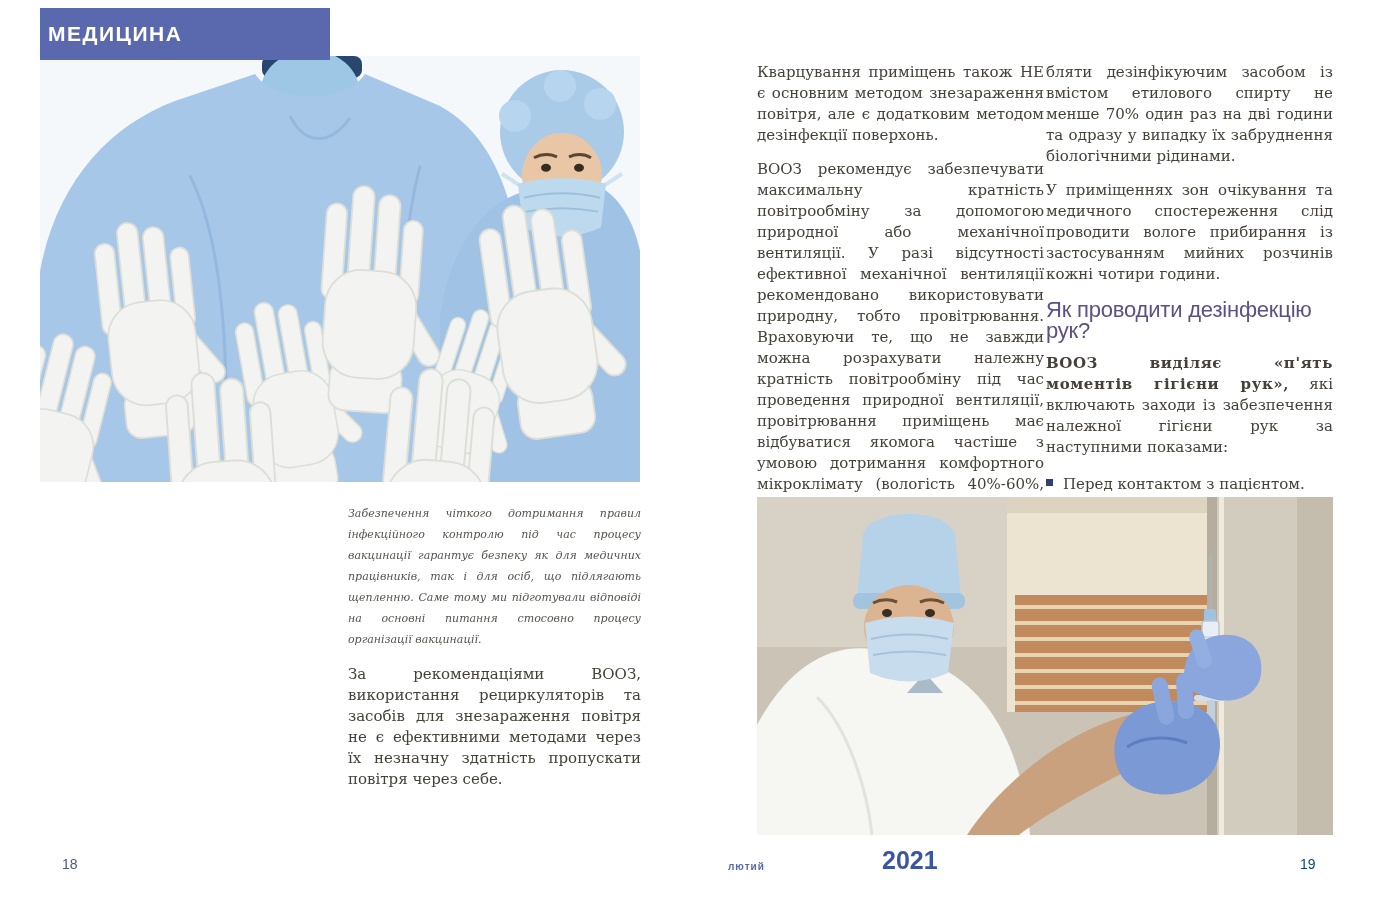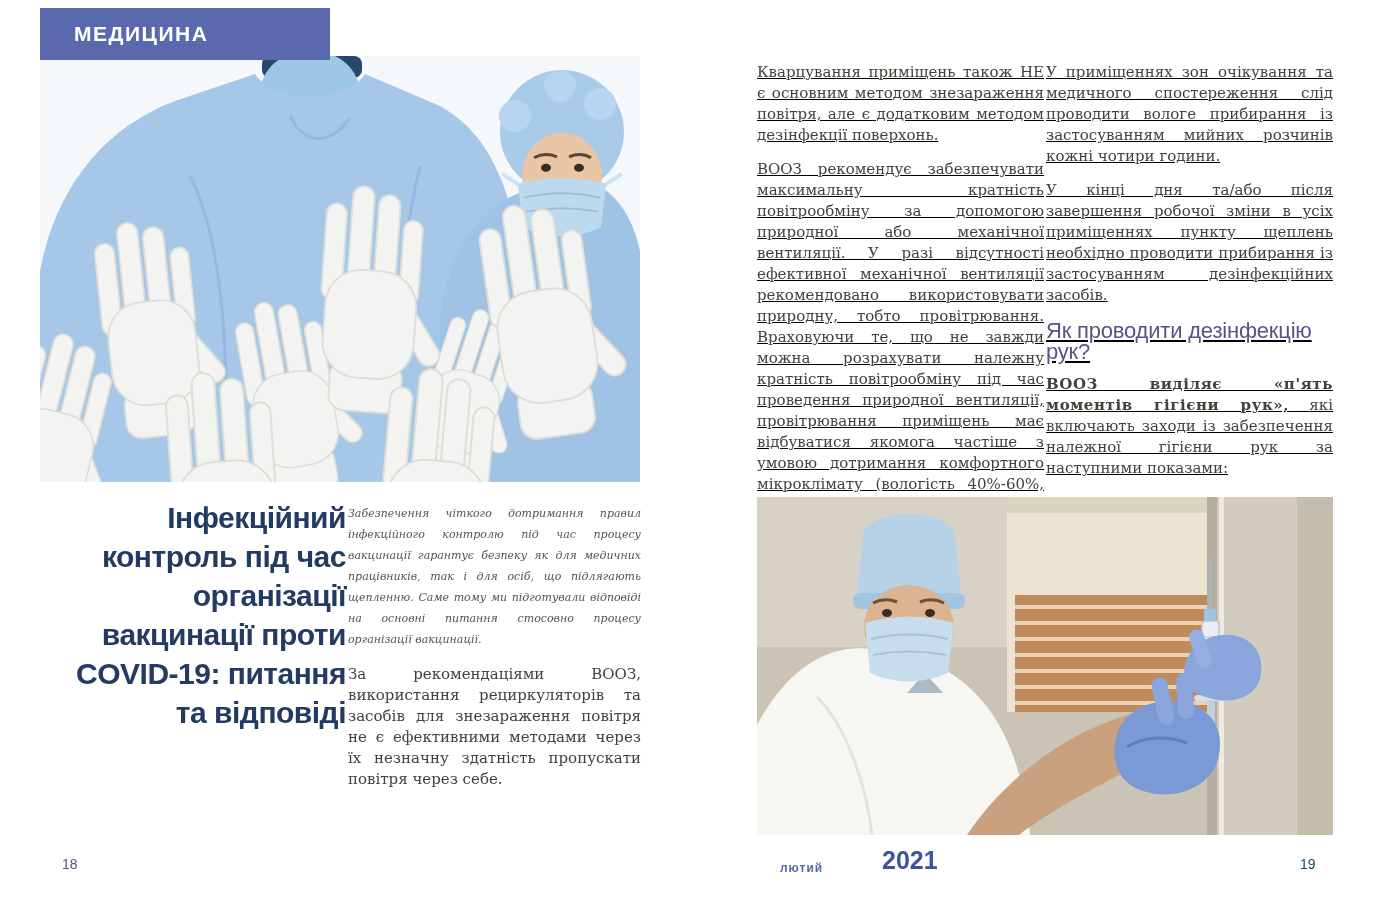--- a/index.html
+++ b/index.html
@@ -12,21 +12,21 @@
   }
   
   .banner{
     position:absolute;left:40px;top:8px;width:290px;height:52px;
     background:#5a69ad;z-index:3;
     display:flex;align-items:center;
   }
   .banner span{
     color:#ffffff;font-family:"Liberation Sans",sans-serif;
     font-weight:bold;font-size:21px;letter-spacing:1.5px;
-    padding-left:34px;
+    padding-left:8px;
   }
   .photo-left{position:absolute;left:40px;top:56px;width:600px;height:426px;z-index:1;}
   .title{
     position:absolute;left:52px;top:498px;width:294px;
     text-align:right;
     font-family:"Liberation Sans",sans-serif;
     font-weight:bold;font-size:30px;line-height:39px;
     color:#233a63;letter-spacing:-0.5px;margin:0;
   }
   .left-col2{position:absolute;left:348px;top:503px;width:293px;}
@@ -46,37 +46,37 @@
   .footer-left-num{
     position:absolute;left:62px;top:856px;
     font-family:"Liberation Sans",sans-serif;font-size:14px;color:#4a5a86;
   }
   .brand{
     position:absolute;left:340px;top:848px;width:300px;text-align:right;
     font-family:"Liberation Sans",sans-serif;font-weight:bold;
     font-size:22px;letter-spacing:0.5px;color:#3a55a4;
   }
   
-  .col{position:absolute;top:62px;width:287px;text-decoration:underline;}
+  .col{position:absolute;top:62px;width:287px;}
   .col1{left:757px;}
   .col2{left:1046px;}
   .bold-lead{font-weight:bold;letter-spacing:0.6px;}
   .bullet-item{
     display:flex;align-items:baseline;
     font-size:15px;line-height:21px;color:#454139;margin-top:16px;
   }
   .bullet-square{
     width:7px;height:7px;background:#32406e;flex:0 0 7px;
     margin-right:10px;position:relative;top:-2px;align-self:center;
   }
   .photo-right{position:absolute;left:757px;top:497px;width:576px;height:338px;}
   .footer-month{
-    position:absolute;left:780px;top:861px;
+    position:absolute;left:728px;top:861px;
     font-family:"Liberation Sans",sans-serif;font-weight:bold;
-    font-size:12px;letter-spacing:1px;color:#5a69ad;
+    font-size:10px;letter-spacing:1px;color:#5a69ad;
   }
   .footer-year{
     position:absolute;left:882px;top:846px;
     font-family:"Liberation Sans",sans-serif;font-weight:bold;
     font-size:25px;color:#3a55a4;
   }
   .footer-right-num{
     position:absolute;left:1300px;top:856px;
     font-family:"Liberation Sans",sans-serif;font-size:14px;color:#0c4a6e;
   }
@@ -137,39 +137,38 @@
       <use href="#hand" transform="translate(16,372) rotate(14) scale(1.1)"></use>
       <use href="#hand" transform="translate(250,332) rotate(-10) scale(1.05)"></use>
       <use href="#hand" transform="translate(332,232) rotate(4) scale(1.2)"></use>
       <use href="#hand" transform="translate(430,330) rotate(18) scale(0.9)"></use>
       <use href="#hand" transform="translate(185,424) rotate(-4) scale(1.28)"></use>
       <use href="#hand" transform="translate(398,424) rotate(5) scale(1.3)"></use>
       <use href="#hand" transform="translate(502,252) rotate(-8) scale(1.25)"></use>
     </g>
   </svg>
 
-  <h1 class="title">Інфекційний контроль під час організації вакцинації проти COVID-19: питання та відповіді</h1>
 
   <div class="left-col2">
     <p class="intro">Забезпечення чіткого дотримання правил інфекційного контролю під час процесу вакцинації гарантує безпеку як для медичних працівників, так і для осіб, що підлягають щепленню. Саме тому ми підготували відповіді на основні питання стосовно процесу організації вакцинації.</p>
     <p class="body-p">За рекомендаціями ВООЗ, використання рециркуляторів та засобів для знезараження повітря не є ефективними методами через їх незначну здатність пропускати повітря через себе.</p>
   </div>
 
   <span class="footer-left-num">18</span>
 
   <div class="col col1">
     <p class="body-p">Кварцування приміщень також НЕ є основним методом знезараження повітря, але є додатковим методом дезінфекції поверхонь.</p>
     <p class="body-p">ВООЗ рекомендує забезпечувати максимальну кратність повітрообміну за допомогою природної або механічної вентиляції. У разі відсутності ефективної механічної вентиляції рекомендовано використовувати природну, тобто провітрювання. Враховуючи те, що не завжди можна розрахувати належну кратність повітрообміну під час проведення природної вентиляції, провітрювання приміщень має відбуватися якомога частіше з умовою дотримання комфортного мікроклімату (вологість 40%-60%, температура 18-21°С).</p>
     <h3 class="q-heading">Як проводити дезінфекцію поверхонь у приміщенні, де проводять вакцинацію?</h3>
     <p class="body-p">Поверхні, з якими часто контактують (дверні ручки, поручні сидінь тощо), слід обро-</p>
   </div>
 
   <div class="col col2">
+    <p class="body-p">бляти дезінфікуючим засобом із вмістом етилового спирту не менше 70% один раз на дві години та одразу у випадку їх забруднення біологічними рідинами.</p>
     <p class="body-p">У приміщеннях зон очікування та медичного спостереження слід проводити вологе прибирання із застосуванням мийних розчинів кожні чотири години.</p>
-    <p class="body-p">У кінці дня та/або після завершення робочої зміни в усіх приміщеннях пункту щеплень необхідно проводити прибирання із застосуванням дезінфекційних засобів.</p>
     <h3 class="q-heading">Як проводити дезінфекцію рук?</h3>
     <p class="body-p"><span class="bold-lead">ВООЗ виділяє «п'ять моментів гігієни рук»,</span> <span>які включають заходи із забезпечення належної гігієни рук за наступними показами:</span></p>
     <div class="bullet-item">
       <span class="bullet-square"></span>
       <span>Перед контактом з пацієнтом.</span>
     </div>
   </div>
 
   <svg class="photo-right" viewBox="0 0 576 338" preserveAspectRatio="none">
     <rect width="576" height="338" fill="#cbc4b6"></rect>

